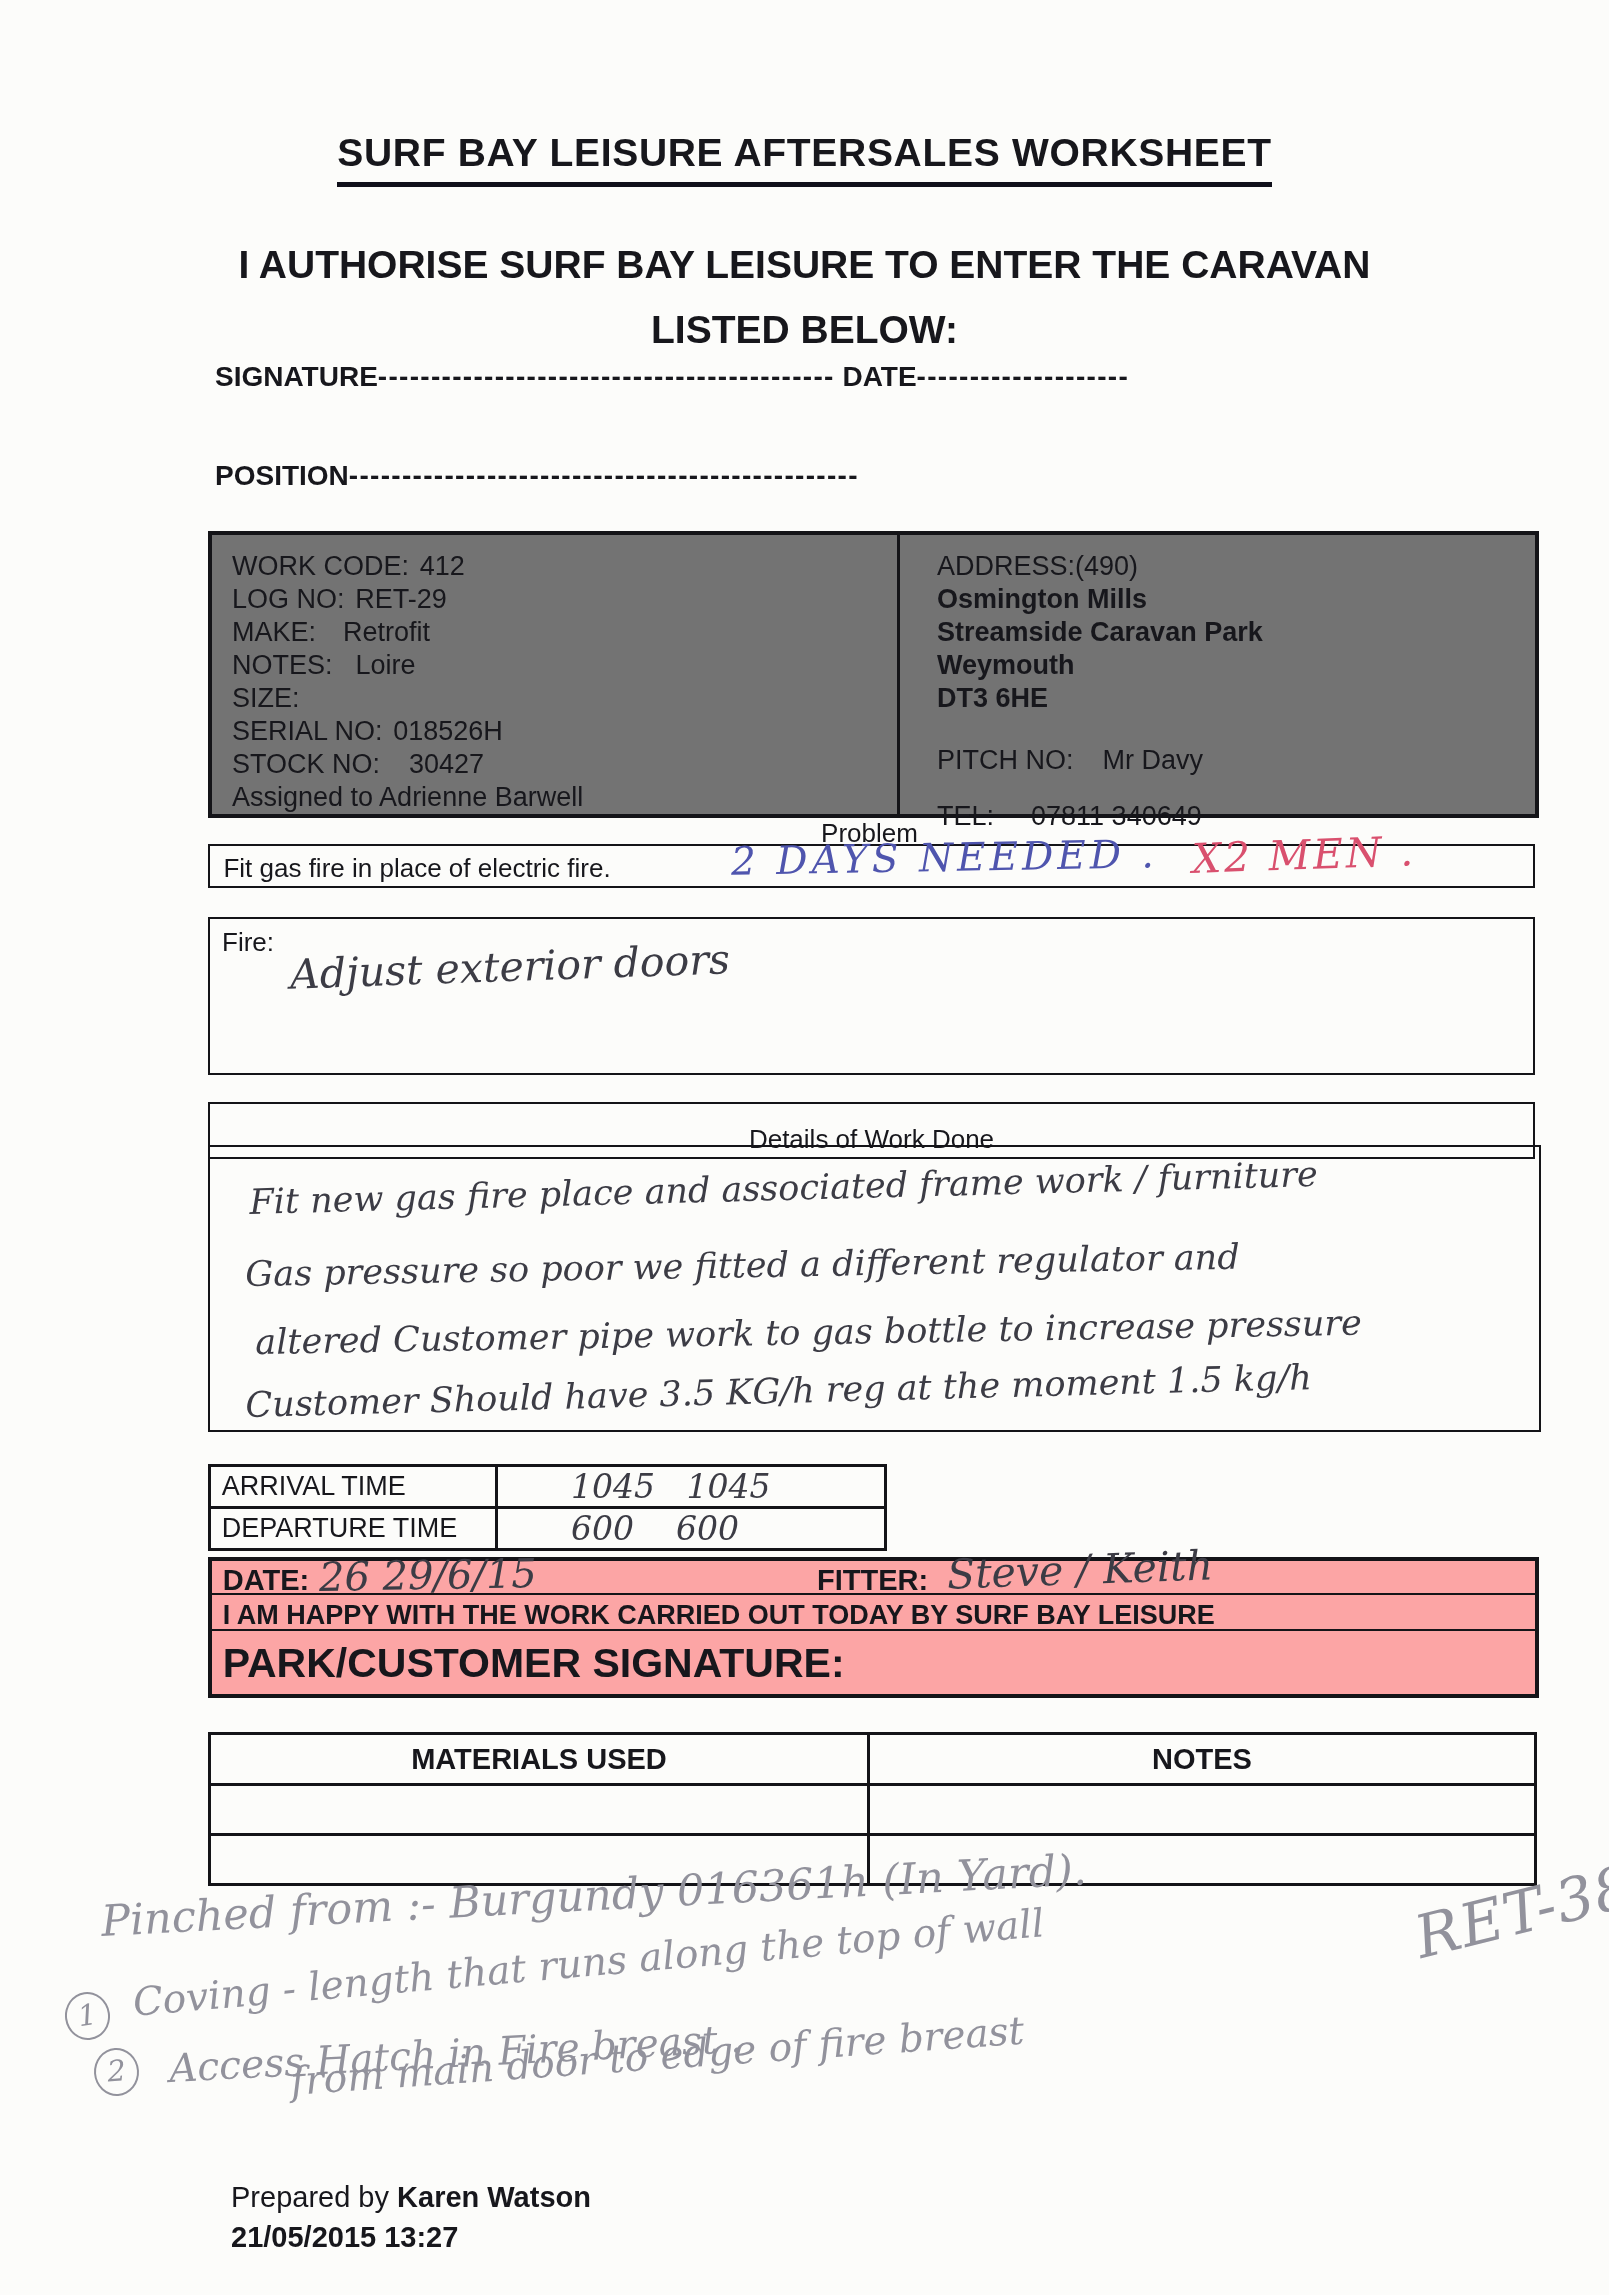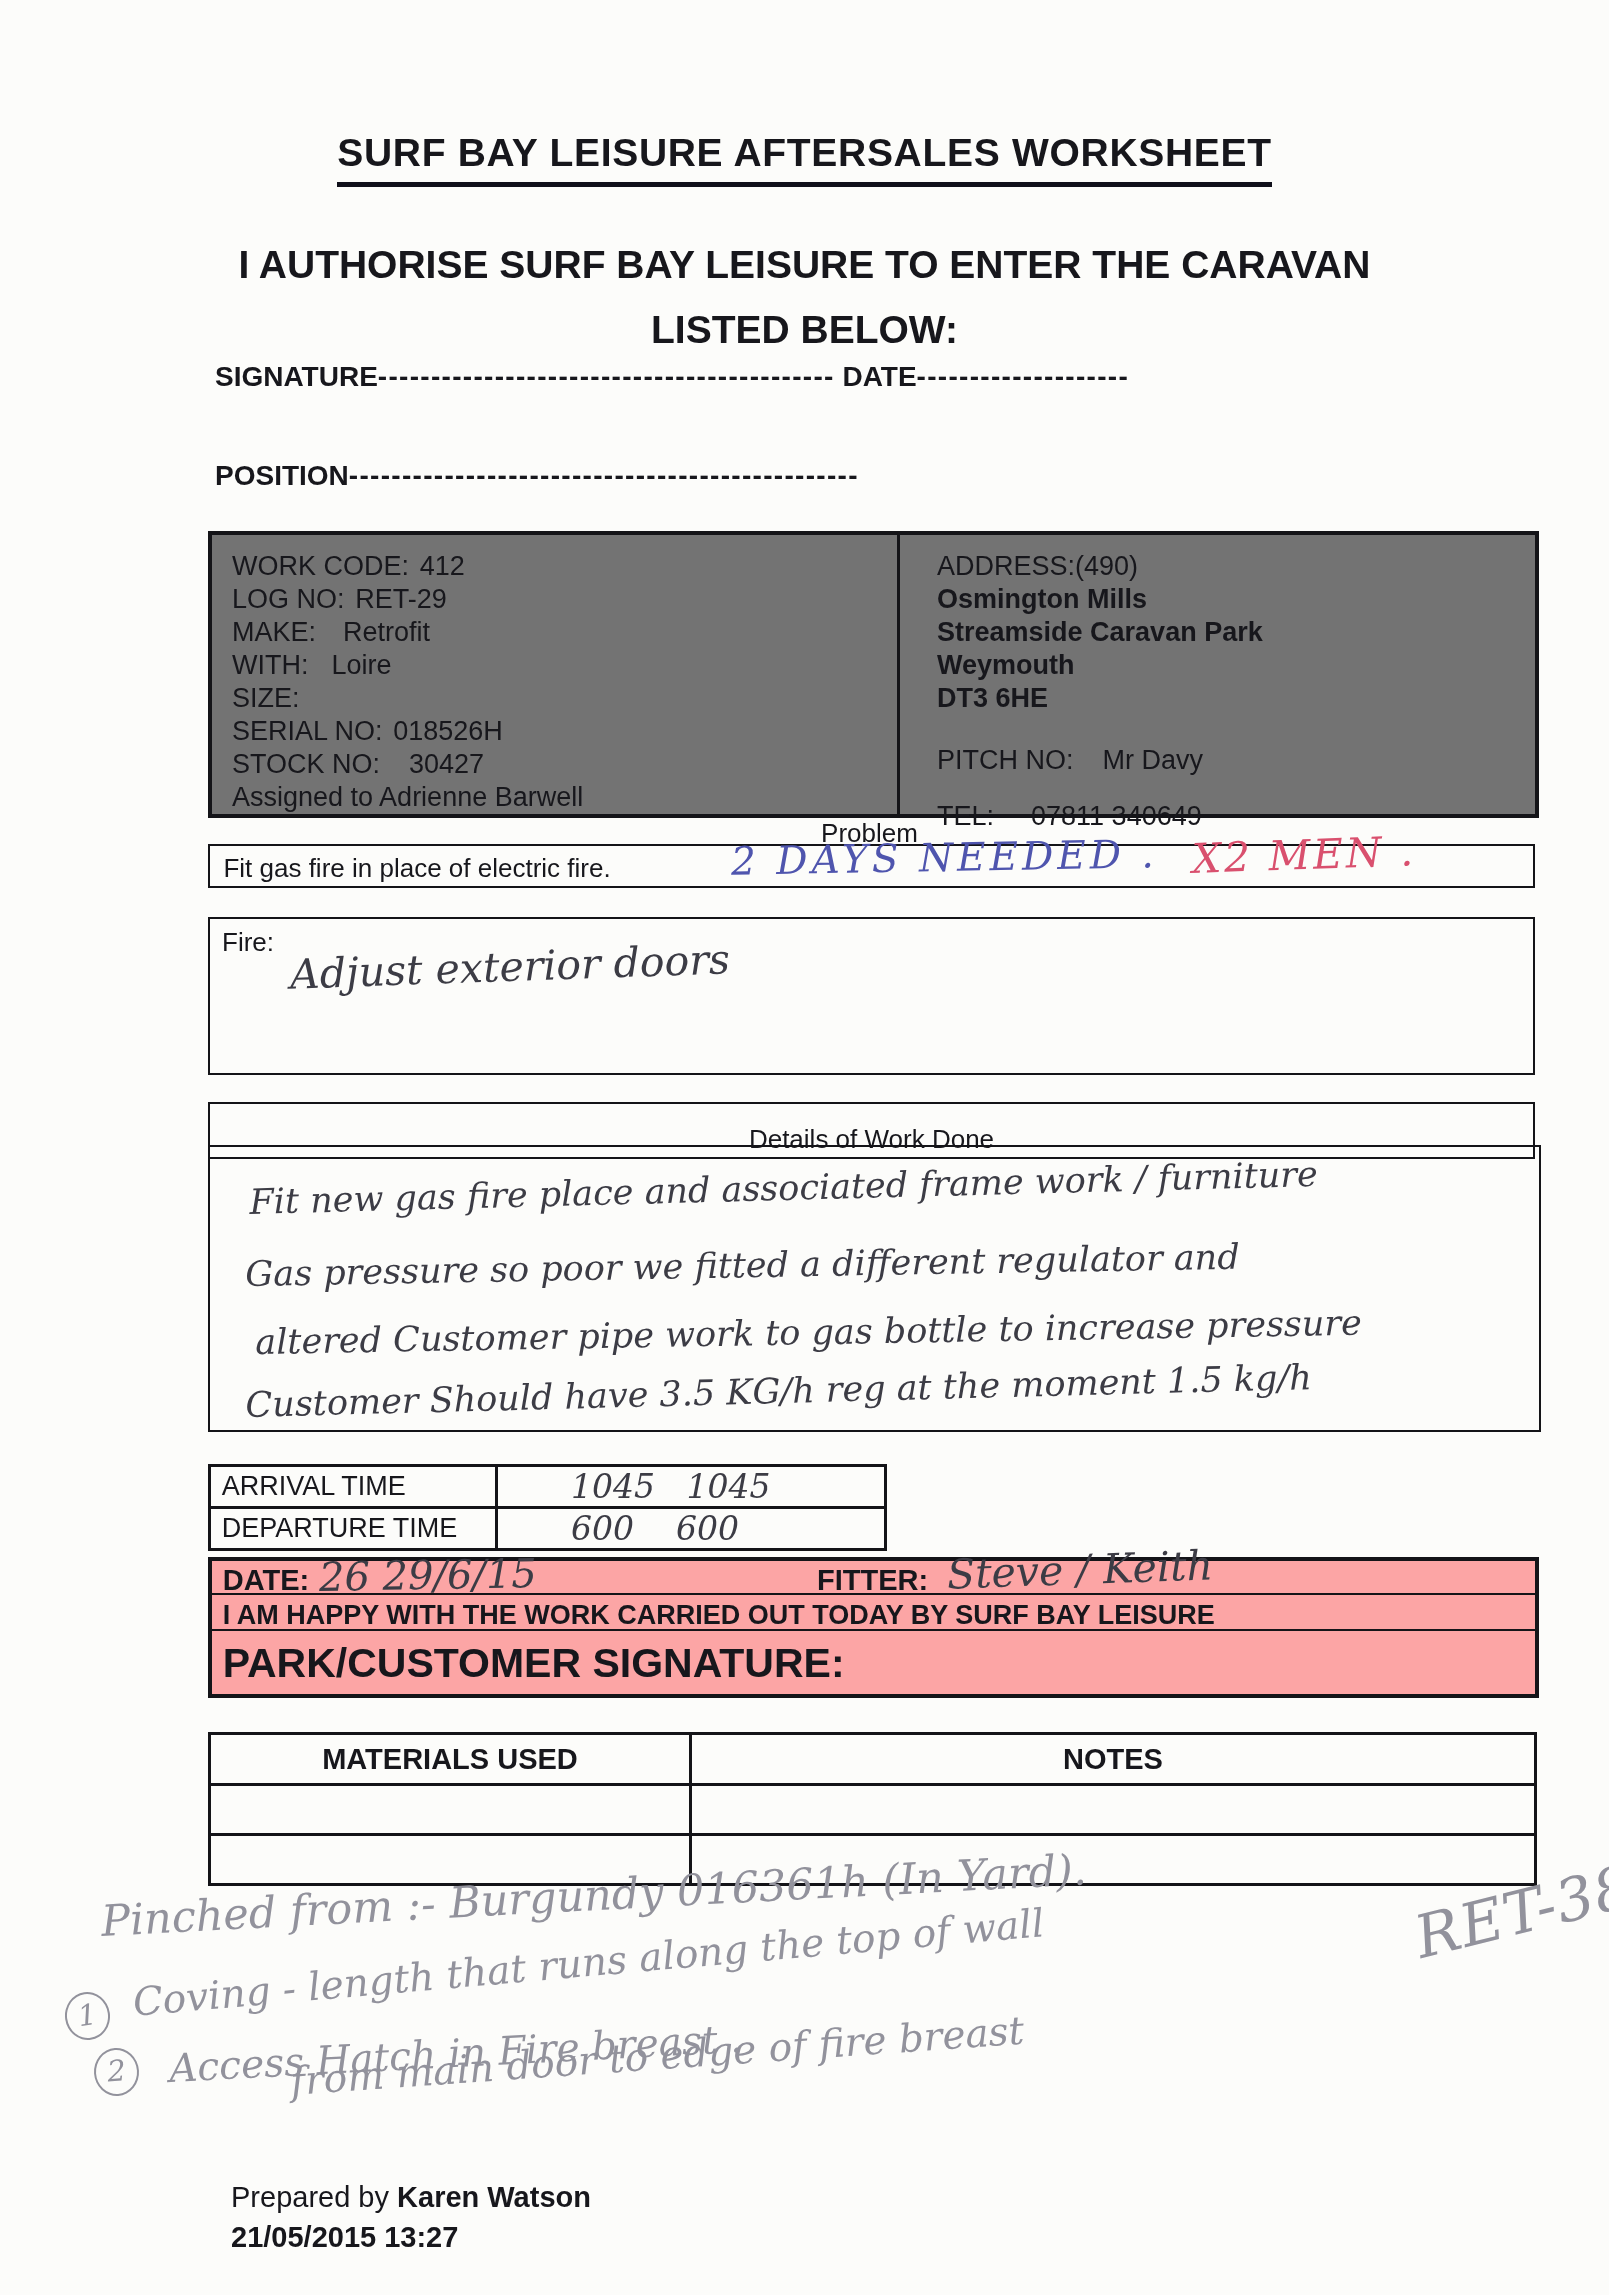--- a/index.html
+++ b/index.html
@@ -76,21 +76,21 @@
   .so-row2{height:36px;border-bottom:2.7px solid #141418;font-size:27px;font-weight:bold;
            padding:5.3px 0 0 10.7px;box-sizing:border-box;}
   .so-row3{height:63px;font-size:41px;font-weight:bold;padding:9.4px 0 0 10.7px;box-sizing:border-box;}
 
   
   .materials-table{position:absolute;top:1732px;left:208px;width:1323px;border:3.3px solid #141418;}
   .mt-row{display:flex;}
   .mt-head{height:48px;border-bottom:3.3px solid #141418;font-weight:bold;font-size:29px;}
   .mt-data1{height:47px;border-bottom:3.3px solid #141418;}
   .mt-data2{height:47px;}
-  .mt-cell-l{width:481px;border-right:3.3px solid #141418;display:flex;align-items:center;
+  .mt-cell-l{width:659px;border-right:3.3px solid #141418;display:flex;align-items:center;
              justify-content:center;box-sizing:border-box;}
   .mt-cell-r{flex:1;display:flex;align-items:center;justify-content:center;}
 
   
   .pencil{font-family:"DejaVu Serif", serif;font-style:italic;color:#92929c;}
   .pn-line1{position:absolute;top:1896px;left:100px;font-size:43px;transform:rotate(-3deg);
             transform-origin:left top;white-space:nowrap;}
   .pn-ref{position:absolute;top:1905px;left:1408px;font-size:59px;transform:rotate(-14deg);
           transform-origin:left top;letter-spacing:1.3px;white-space:nowrap;}
   .pn-circle{position:absolute;width:41px;height:44px;border:2.7px solid #92929c;border-radius:50%;
@@ -129,21 +129,21 @@
 
   <div class="sigrow" id="pos-row">
     <span>POSITION</span><span class="dashes">------------------------------------------------</span>
   </div>
 
   <div class="info-table">
     <div class="info-left">
       <div class="fld"><span>WORK CODE:</span><span class="v">412</span></div>
       <div class="fld"><span>LOG NO:</span><span class="v">RET-29</span></div>
       <div class="fld"><span>MAKE:</span><span class="v" style="margin-left:27px;">Retrofit</span></div>
-      <div class="fld"><span>WITH:</span><span class="v" style="margin-left:23px;">Loire</span></div>
+      <div class="fld"><span>NOTES:</span><span class="v" style="margin-left:23px;">Loire</span></div>
       <div class="fld"><span>SIZE:</span><span class="v"></span></div>
       <div class="fld"><span>SERIAL NO:</span><span class="v">018526H</span></div>
       <div class="fld"><span>STOCK NO:</span><span class="v" style="margin-left:29px;">30427</span></div>
       <div class="fld">Assigned to Adrienne Barwell</div>
     </div>
     <div class="info-right">
       <div><span>ADDRESS:</span><span class="v">(490)</span></div>
       <div class="addr-bold">Osmington Mills</div>
       <div class="addr-bold">Streamside Caravan Park</div>
       <div class="addr-bold">Weymouth</div>

